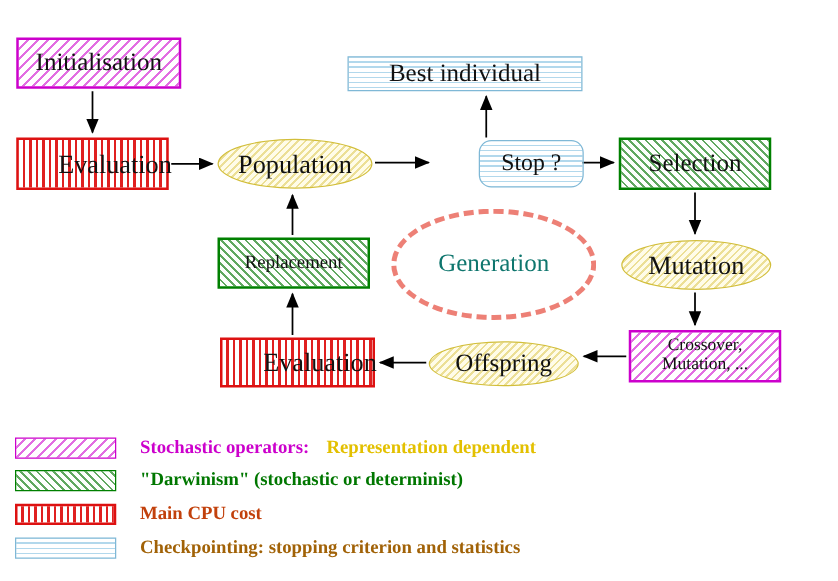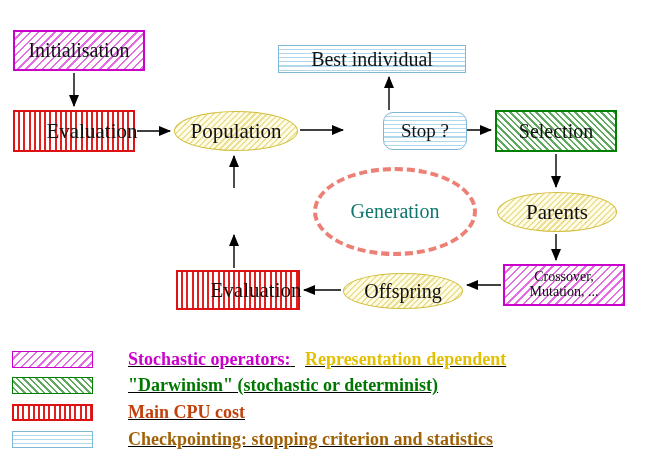--- a/index.html
+++ b/index.html
@@ -48,21 +48,21 @@
     border:4px dashed #ed8076;border-radius:50%;color:#0f766e;background:transparent;
   }
   .n-parents{left:497px;top:192px;width:120px;height:40px;font-size:21px;}
   .n-cross{left:503px;top:264px;width:122px;height:42px;font-size:14px;flex-direction:column;justify-content:center;}
   .n-eval-bot{left:176px;top:270px;width:124px;height:40px;font-size:21px;}
   .n-off{left:343px;top:273px;width:120px;height:36px;font-size:20px;}
   
   .legend-row{position:absolute;left:12px;display:flex;align-items:center;}
   .swatch{width:81px;height:17px;box-sizing:border-box;flex:0 0 81px;}
   .swatch.hatch-magenta,.swatch.hatch-green{border-width:1.5px;}
-  .legend-text{margin-left:35px;font-size:18px;font-weight:bold;white-space:nowrap;line-height:1;text-decoration:underline;}
+  .legend-text{margin-left:19px;font-size:15px;font-weight:bold;white-space:nowrap;line-height:1;}
   .lr1{top:350px;} .lr2{top:376px;} .lr3{top:403px;} .lr4{top:430px;}
   .c-magenta{color:#cc00cc;}
   .c-yellow{color:#e3c000;margin-left:10px;}
   .c-green{color:#007700;}
   .c-red{color:#c2410c;}
   .c-blue{color:#a16207;}
 </style>
 </head>
 <body>
 
@@ -104,27 +104,30 @@
   </div>
 
   <div class="node lines-cyan n-stop">
     <span>Stop ?</span>
   </div>
 
   <div class="node hatch-green n-sel">
     <span>Selection</span>
   </div>
 
+  <div class="node hatch-green n-repl">
+    <span>Replacement</span>
+  </div>
 
   <div class="node n-gen">
     <span>Generation</span>
   </div>
 
   <div class="node ellipse hatch-yellow n-parents">
-    <span>Parents</span>
+    <span>Mutation</span>
   </div>
 
   <div class="node hatch-magenta n-cross">
     <span>Crossover,</span>
     <span>Mutation, ...</span>
   </div>
 
   <div class="node stripe-red n-eval-bot">
     <span>Evaluation</span>
   </div>

